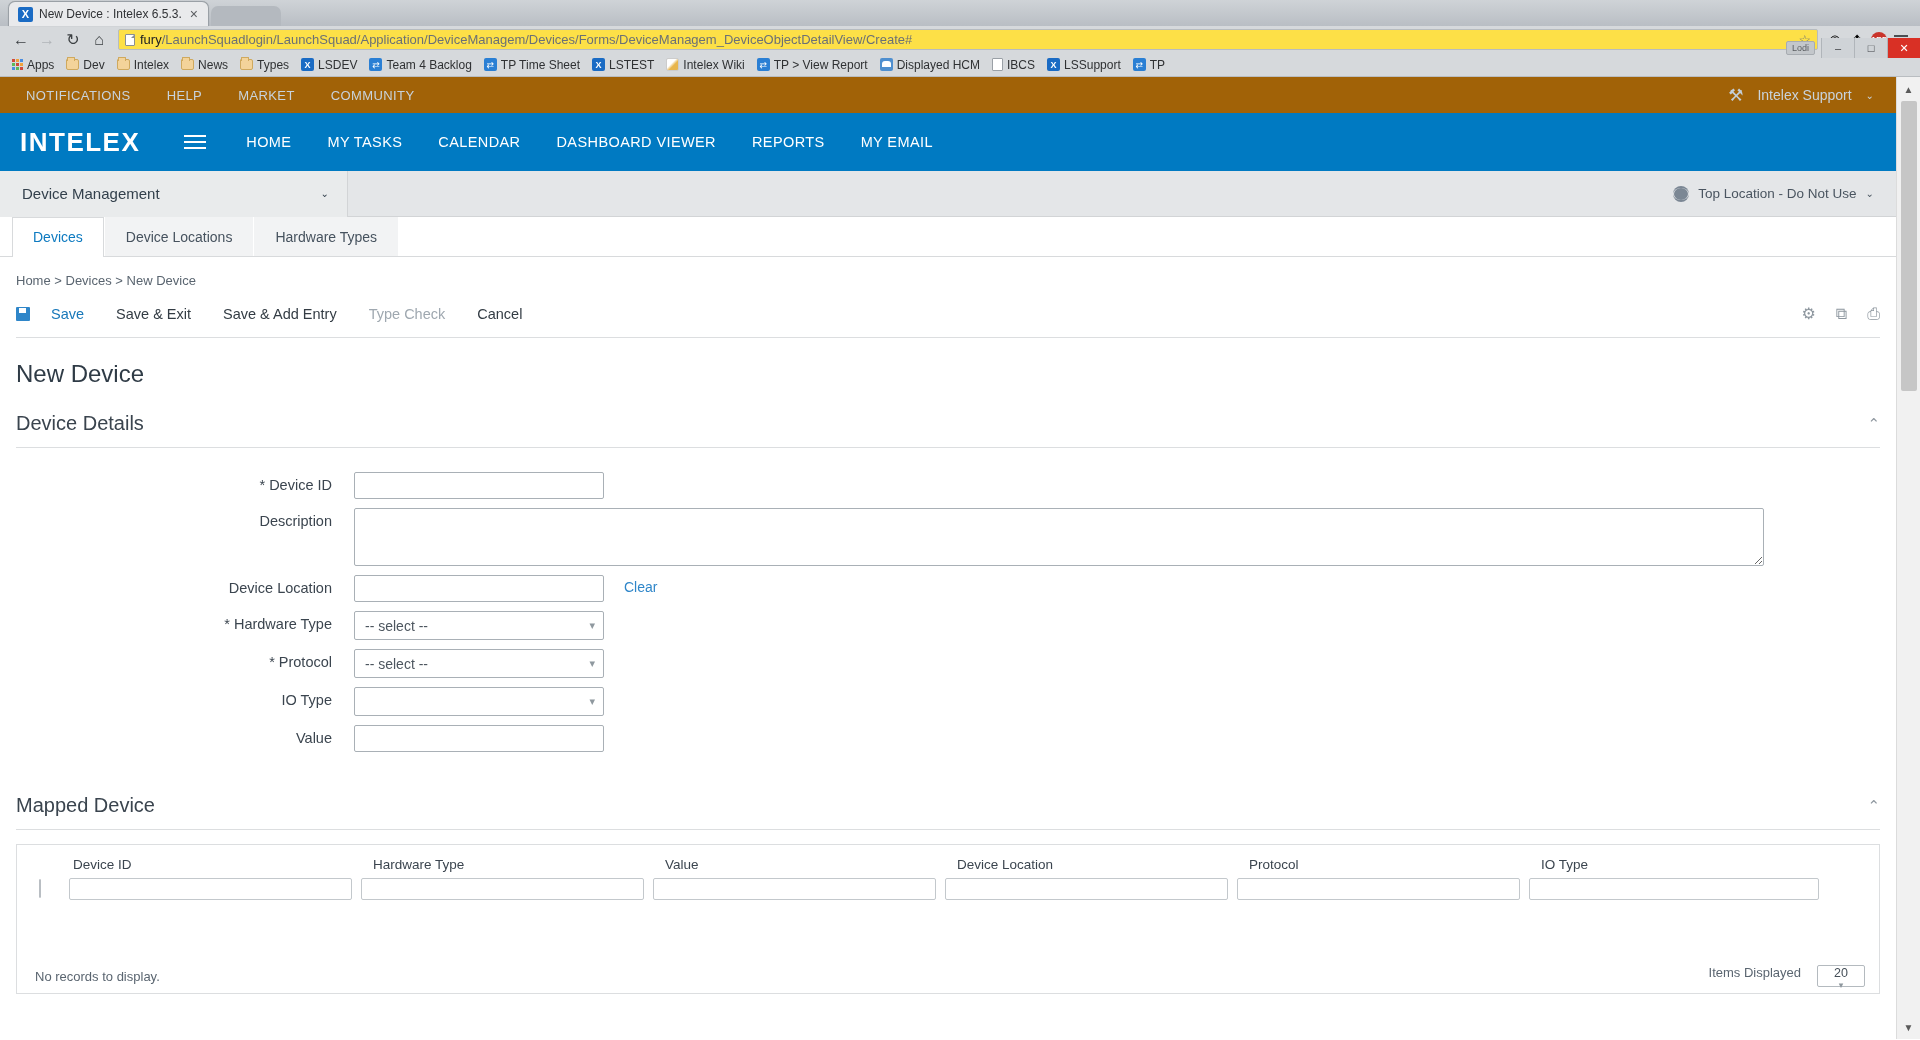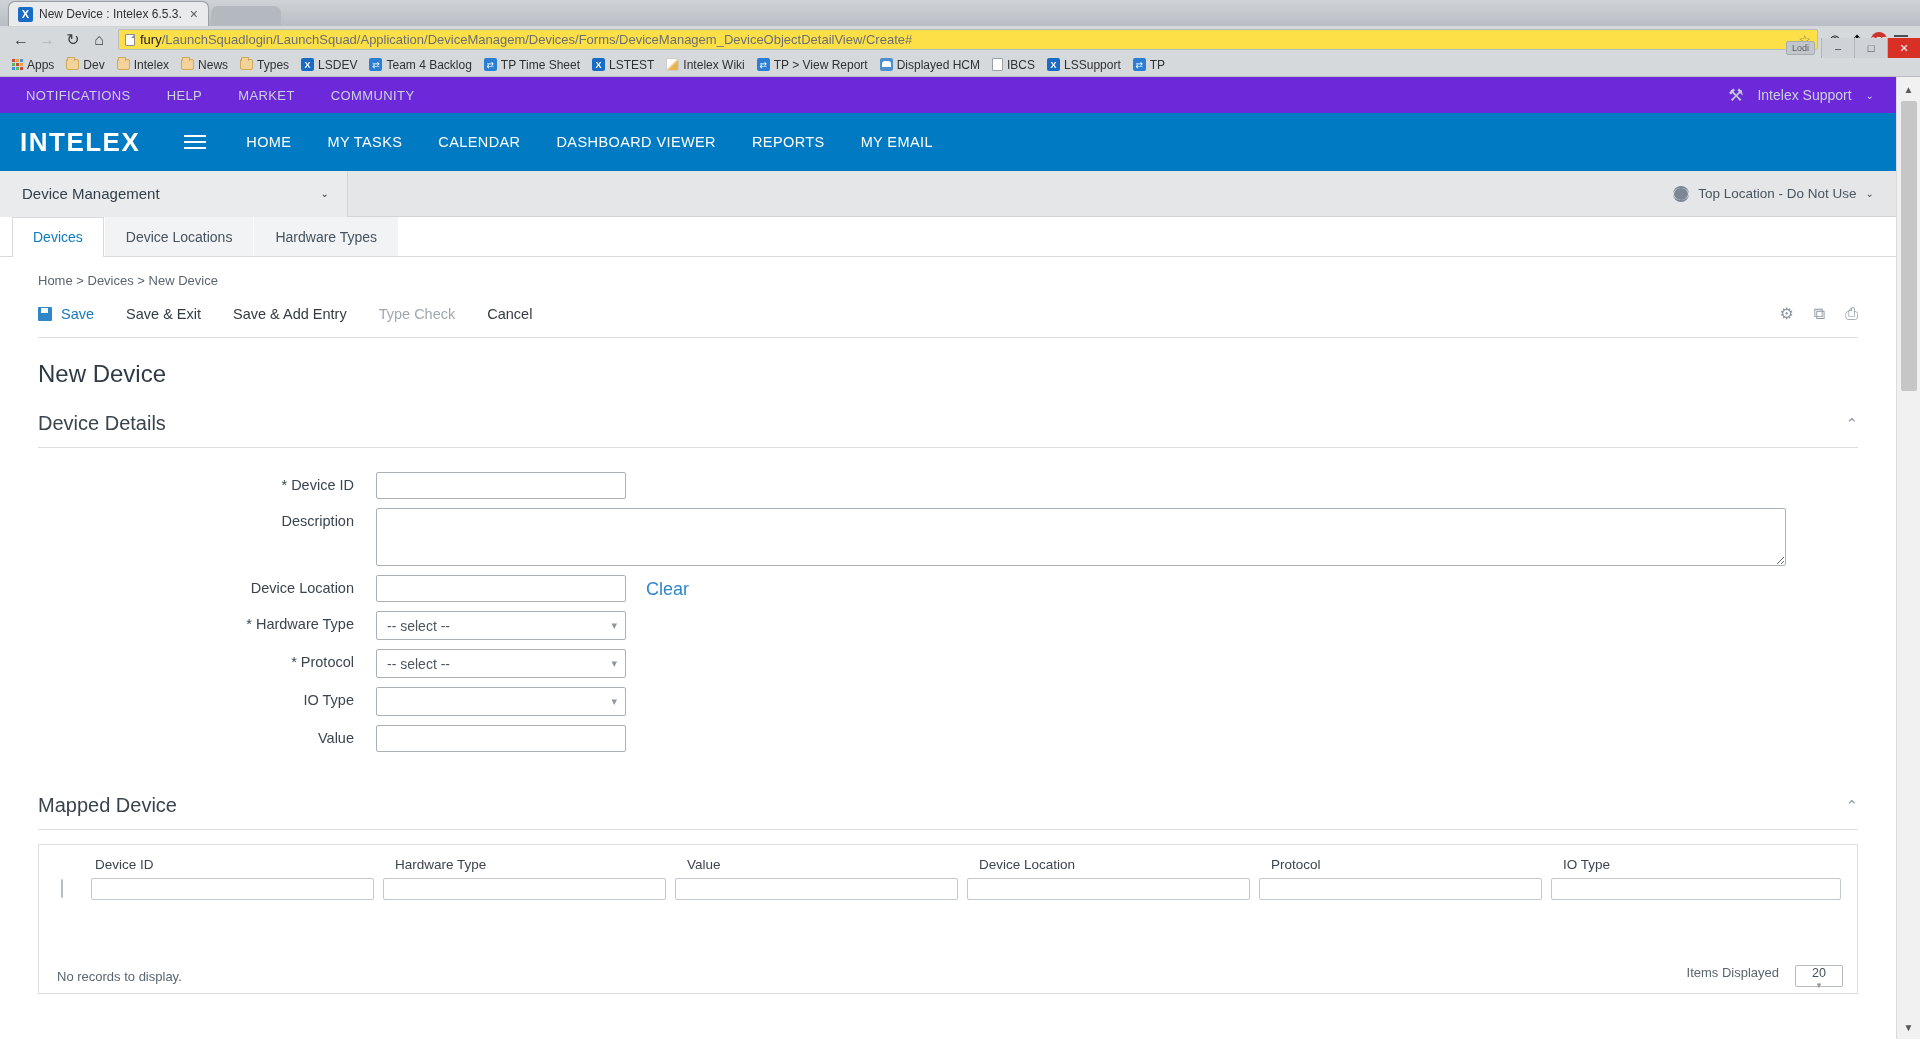--- a/index.html
+++ b/index.html
@@ -227,21 +227,21 @@
     height: 962px;
     background: #fff;
     position: relative;
     overflow: hidden;
   }
   .page-area { width: 1896px; }
 
   
   .utility-bar {
     height: 36px;
-    background: #6d28d9;
+    background: #a16207;
     display: flex;
     align-items: center;
     padding-left: 26px;
     gap: 0;
   }
   .util-link {
     font-size: 13px; color: #c9d3dc; letter-spacing: .4px;
     padding: 0 18px 0 0; margin-right: 18px;
     cursor: pointer; white-space: nowrap;
   }
@@ -323,33 +323,33 @@
   }
   .ptab.active {
     background: #fff;
     border-color: #d8dadc;
     color: #0d7ac0;
     margin-bottom: -1px;
     padding-bottom: 1px;
   }
 
   
-  .content { padding: 0 38px; }
+  .content { padding: 0 16px; }
   .breadcrumb {
     font-size: 13px; color: #5a6570; padding: 16px 0 10px 0;
   }
   .actionbar {
     display: flex; align-items: center; gap: 0;
     padding: 6px 0 14px 0;
     border-bottom: 1px solid #dcdee0;
     position: relative;
   }
   .act {
     font-size: 14.5px; color: #333c44; margin-right: 32px;
-    cursor: pointer; display: flex; align-items: center; gap: 9px;
+    cursor: pointer; display: flex; align-items: center; gap: 21px;
     white-space: nowrap;
   }
   .act.primary { color: #1878b9; }
   .act.disabled { color: #9fa8b0; cursor: default; }
   .save-icon {
     width: 14px; height: 14px; background: #2f86c9;
     position: relative; border-radius: 1px; flex: none;
   }
   .save-icon::after {
     content:""; position:absolute; top:1px; left:3px; width:7px; height:5px; background:#fff;
@@ -397,21 +397,21 @@
     width: 250px; height: 29px;
     border: 1px solid #a9b0b6; border-radius: 2px;
     background: #fff;
     display: flex; align-items: center; justify-content: space-between;
     padding: 0 8px 0 10px;
     font-size: 14px; color: #4d565f;
     cursor: pointer;
   }
   .fselect .cv { color: #8f989f; font-size: 11px; }
   .clearlink {
-    font-size: 18px; color: #2f86c9; margin-left: 20px;
+    font-size: 14px; color: #2f86c9; margin-left: 20px;
     padding-top: 4px; cursor: pointer;
   }
 
   
   .grid-wrap {
     border: 1px solid #dcdee0;
     margin-top: 14px;
     height: 150px;
     position: relative;
   }

